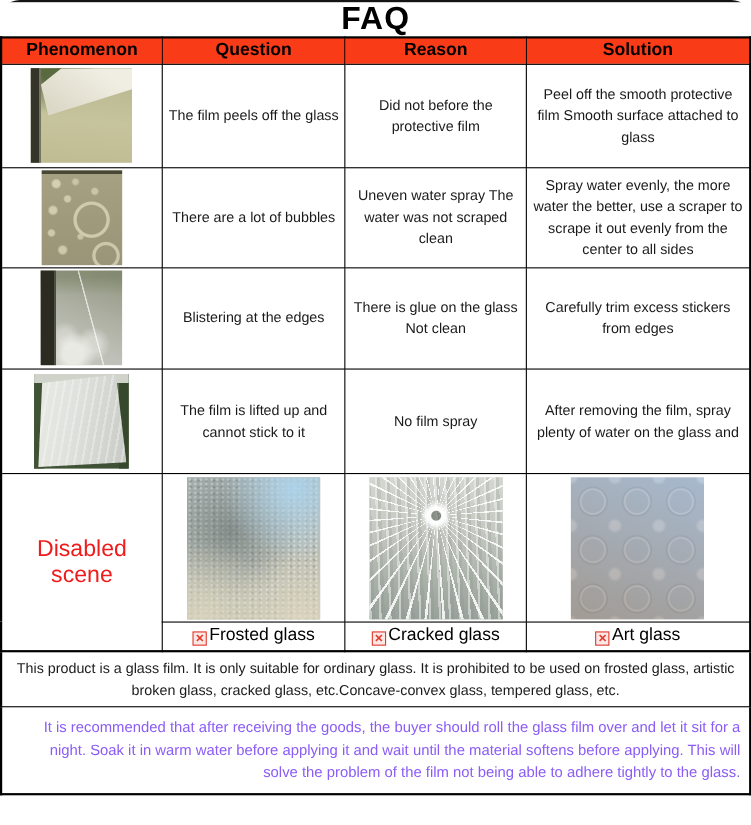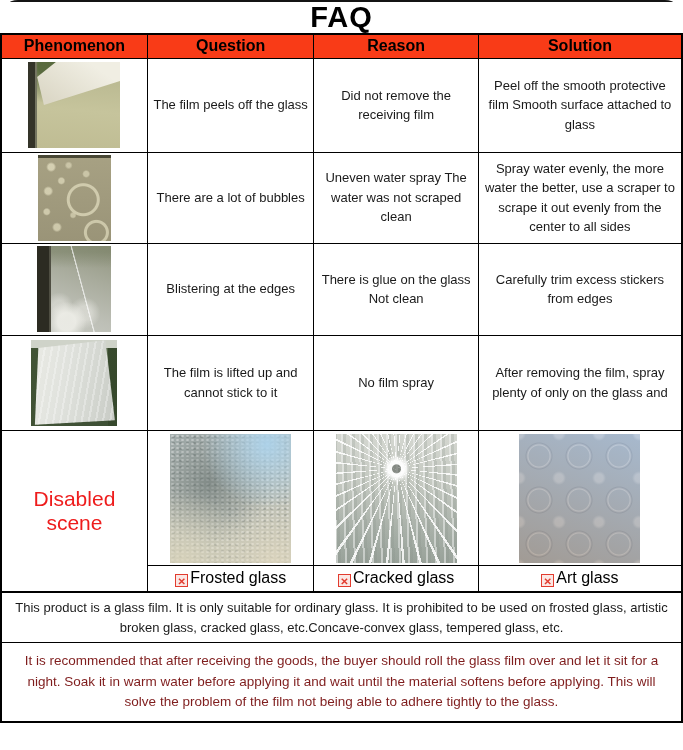--- a/index.html
+++ b/index.html
@@ -119,21 +119,21 @@
     color:#e23b2e;font-size:10px;line-height:13px;font-weight:bold;text-align:center;
     vertical-align:-2px;margin-right:2px;box-sizing:border-box;
   }
   
   .note1,.tips,.note2{
     border-left:2px solid #000;border-right:2px solid #000;border-bottom:1px solid #000;
     display:flex;align-items:center;justify-content:center;text-align:center;box-sizing:border-box;
   }
   .note1{height:50px;font-size:13px;line-height:1.5;padding:0 10px;color:#1a1a1a;}
   .tips{height:26px;font-size:13.5px;color:#f20d0d;}
-  .note2{height:80px;font-size:13.5px;line-height:1.55;padding:0 8px;color:#7f1d1d;border-bottom:2px solid #000;}
+  .note2{height:80px;font-size:13.5px;line-height:1.55;padding:0 8px;color:#8b5cf6;border-bottom:2px solid #000;text-align:right;}
 </style>
 </head>
 <body>
 
 <div class="page">
 
   <div class="title">FAQ</div>
 
   <table class="faq">
     <colgroup>
@@ -148,21 +148,21 @@
         <th>Question</th>
         <th>Reason</th>
         <th>Solution</th>
       </tr>
 
       <tr class="r1">
         <td class="ph">
             <div class="photo photo-peel"></div>
           </td>
         <td class="txt">The film peels off the glass</td>
-        <td class="txt">Did not remove the receiving film</td>
+        <td class="txt">Did not before the protective film</td>
         <td class="txt">Peel off the smooth protective film Smooth surface attached to glass</td>
       </tr>
 
       <tr class="r2">
         <td class="ph">
             <div class="photo photo-bubbles"></div>
           </td>
         <td class="txt">There are a lot of bubbles</td>
         <td class="txt">Uneven water spray The water was not scraped clean</td>
         <td class="txt">Spray water evenly, the more water the better, use a scraper to scrape it out evenly from the center to all sides</td>
@@ -176,21 +176,21 @@
         <td class="txt">There is glue on the glass Not clean</td>
         <td class="txt">Carefully trim excess stickers from edges</td>
       </tr>
 
       <tr class="r4">
         <td class="ph">
             <div class="photo photo-lifted"></div>
           </td>
         <td class="txt">The film is lifted up and cannot stick to it</td>
         <td class="txt">No film spray</td>
-        <td class="txt">After removing the film, spray plenty of only on the glass and</td>
+        <td class="txt">After removing the film, spray plenty of water on the glass and</td>
       </tr>
 
       <tr class="img-row">
         <td class="disabled-cell" rowspan="2">Disabled scene</td>
         <td class="ph">
             <div class="dphoto photo-frosted"></div>
           </td>
         <td class="ph">
             <div class="dphoto photo-cracked"></div>
           </td>

